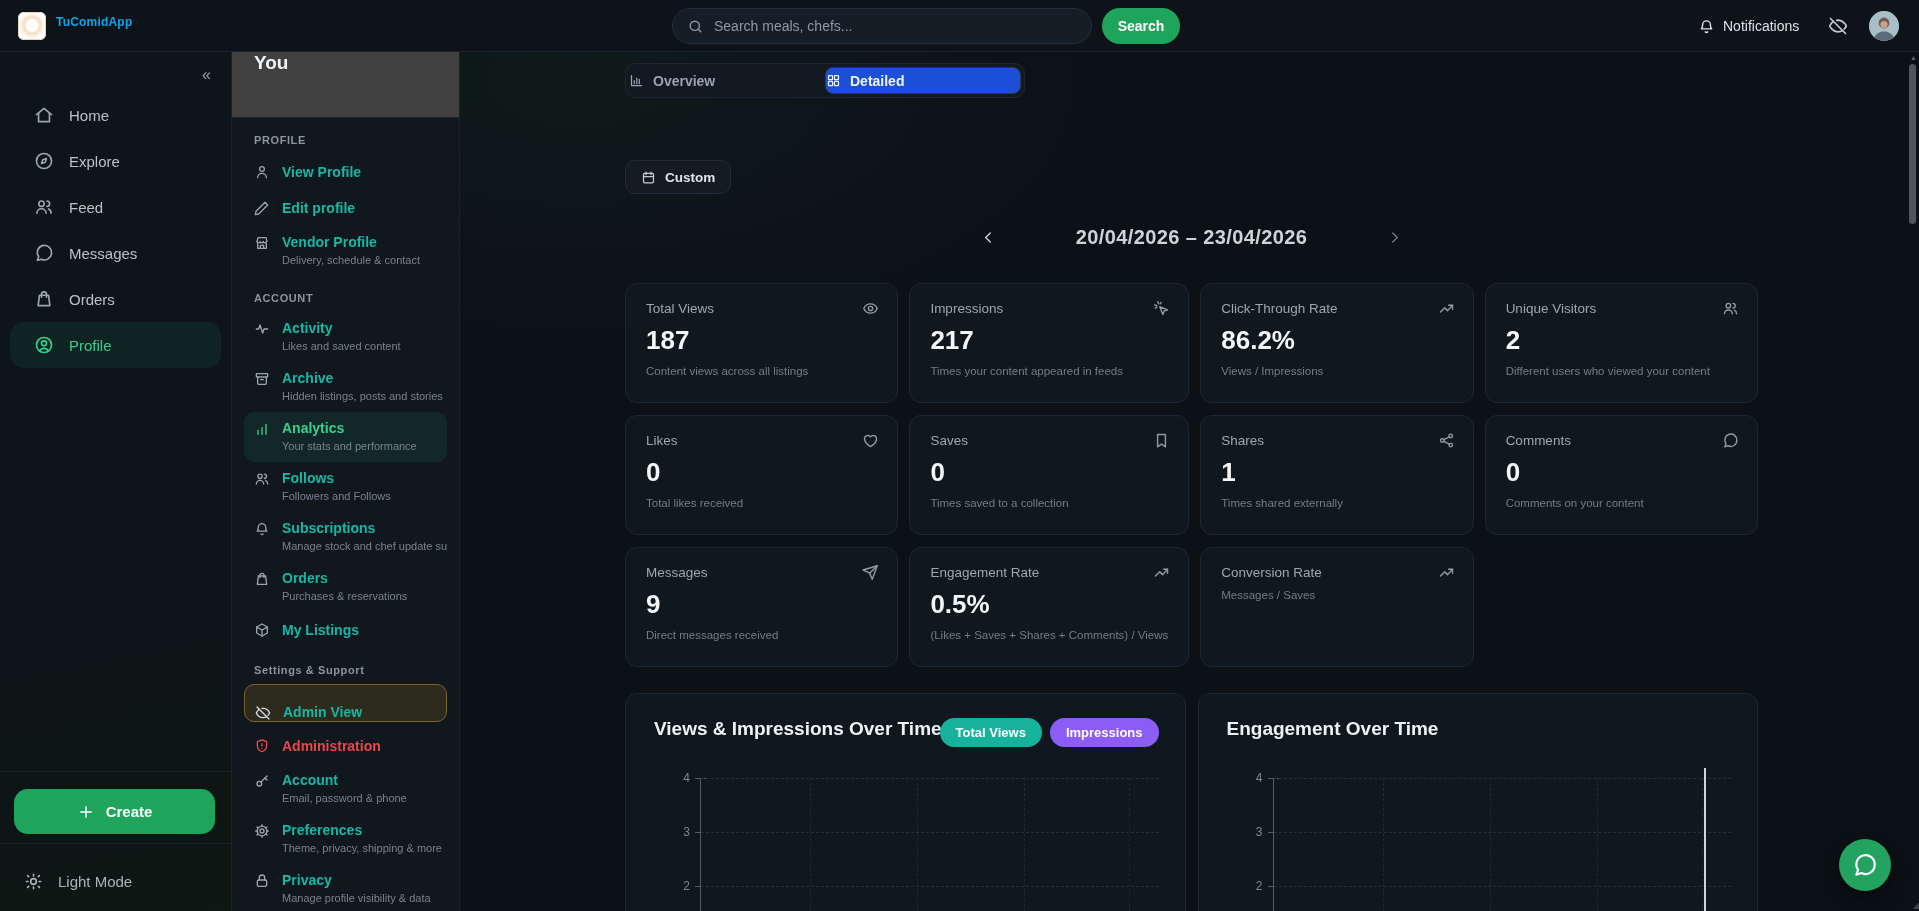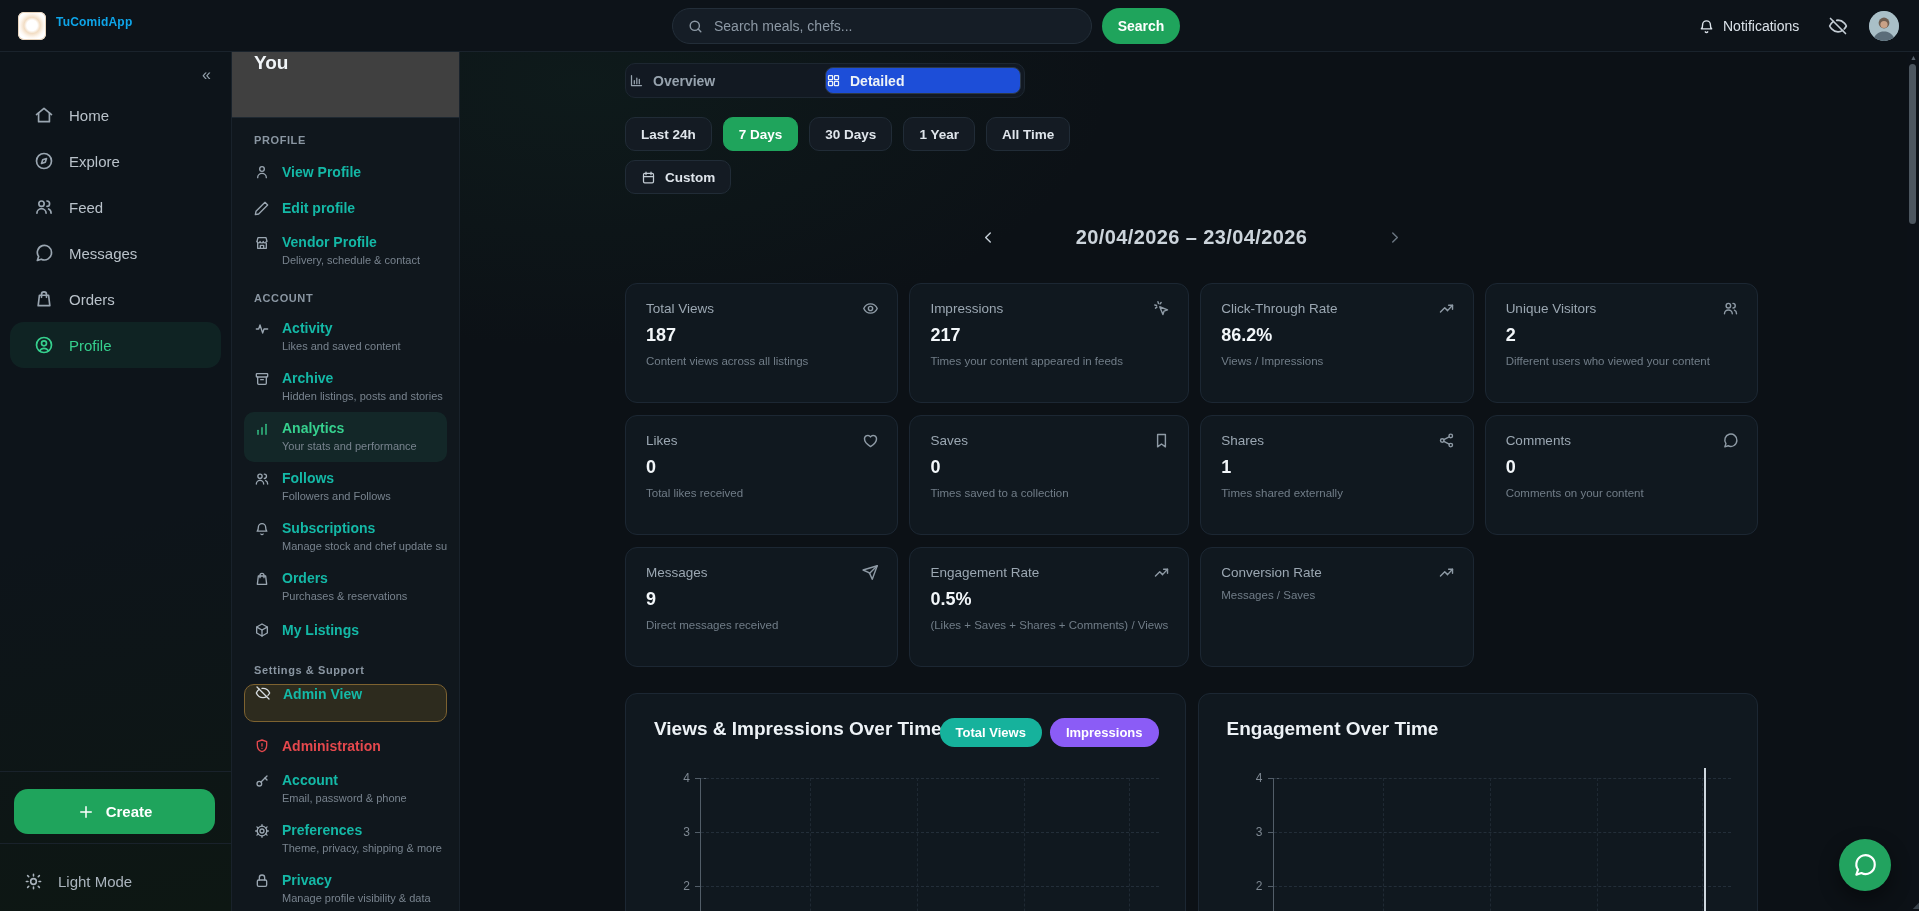--- a/index.html
+++ b/index.html
@@ -39,21 +39,21 @@
   .sec-label{margin:16px 10px 8px;font-size:11px;font-weight:bold;color:#8a96a2;letter-spacing:.6px}
   .p-item{display:flex;align-items:flex-start;gap:12px;padding:0 10px;border-radius:10px;cursor:pointer}
   .p-item .ic{color:#9aa6b1;margin-top:2px}
   .p-item.single{height:36px;align-items:center}
   .p-item.single .ic{margin-top:0}
   .p-item.two{height:50px;padding-top:7px}
   .p-title{font-size:14px;font-weight:bold;color:#14b8a6;line-height:1.25}
   .p-sub{font-size:11px;color:#78838e;white-space:nowrap;overflow:hidden;max-width:168px;margin-top:2px}
   .p-item.active-green{background:rgba(52,211,153,.09)}
   .p-item.active-green .p-title,.p-item.active-green .ic{color:#36d08e}
-  .p-item.admin{background:rgba(132,99,36,.26);border:1px solid #7d6230;height:38px;align-items:flex-start;margin:1px 0 6px}
+  .p-item.admin{background:rgba(132,99,36,.26);border:1px solid #7d6230;height:38px;align-items:flex-end;margin:1px 0 6px}
   .p-item.admin .ic{margin-top:0;color:#d7dde2}
   .p-item.danger{height:36px;align-items:center}
   .p-item.danger .ic{margin-top:0}
   .p-item.danger .p-title,.p-item.danger .ic{color:#e5484d}
 
   
   .main{position:absolute;left:460px;top:52px;width:1447px;height:859px;background:radial-gradient(760px 380px at 120px 30px,rgba(26,74,52,.16),transparent 70%),#0c1116}
   .tabs{position:absolute;left:165px;top:11px;width:400px;height:35px;background:#121922;border:1px solid #1d2731;border-radius:10px;display:flex;padding:3px;gap:2px}
   .tab{flex:1;display:flex;align-items:center;justify-content:flex-start;gap:9px;font-size:14px;color:#97a3ae;border-radius:8px;font-weight:bold;cursor:pointer}
   .tab.active{background:#1d4ed8;border:1px solid #2d3947;color:#eef3f7}
@@ -64,21 +64,21 @@
   .custom-row .ic{color:#c3ccd4}
   .datenav{position:absolute;left:165px;top:170px;width:1133px;display:flex;align-items:center;justify-content:center;gap:72px}
   .arrow-btn{width:30px;height:30px;display:flex;align-items:center;justify-content:center;color:#c6cfd7;cursor:pointer;border-radius:8px}
   .arrow-btn.dim{color:#6b7681}
   .date-label{font-size:20px;font-weight:bold;color:#ccd4db;letter-spacing:.4px}
 
   .stats{position:absolute;left:165px;top:231px;width:1133px;display:grid;grid-template-columns:repeat(4,1fr);gap:12px 11px}
   .card{background:#10181f;border:1px solid #1c2733;border-radius:12px;height:120px;padding:17px 20px;position:relative}
   .c-label{font-size:13.5px;color:#9ba7b2}
   .c-icon{position:absolute;right:18px;top:16px;color:#8e9aa5}
-  .c-value{font-size:18px;font-weight:bold;color:#f2f6f9;margin-top:9px}
+  .c-value{font-size:26px;font-weight:bold;color:#f2f6f9;margin-top:9px}
   .c-sub{font-size:11.5px;color:#717d88;margin-top:9px;white-space:nowrap;overflow:hidden}
 
   .charts{position:absolute;left:165px;top:641px;width:1133px;display:grid;grid-template-columns:1fr 1fr;gap:12px}
   .chart-card{background:#10181f;border:1px solid #1c2733;border-radius:12px;height:330px;padding:24px 28px;position:relative;overflow:hidden}
   .chart-title{font-size:19px;font-weight:bold;color:#edf2f6}
   .legend{position:absolute;right:26px;top:24px;display:flex;gap:8px}
   .chip{height:29px;padding:0 16px;border-radius:15px;color:#fff;font-size:13px;font-weight:bold;display:flex;align-items:center;cursor:pointer}
   .plot{position:absolute;left:0;top:80px;right:0;bottom:0}
   .yaxis{position:absolute;left:74px;top:4px;bottom:0;width:1px;background:#525d68}
   .ycap{position:absolute;left:74px;top:4px;width:6px;height:1px;background:#525d68}
@@ -389,37 +389,20 @@
           <svg width="15" height="15" viewBox="0 0 24 24" fill="none" stroke="currentColor" stroke-width="2" stroke-linecap="round" stroke-linejoin="round">
             <rect x="4" y="4" width="6.5" height="6.5" rx="1"></rect>
             <rect x="13.5" y="4" width="6.5" height="6.5" rx="1"></rect>
             <rect x="4" y="13.5" width="6.5" height="6.5" rx="1"></rect>
             <rect x="13.5" y="13.5" width="6.5" height="6.5" rx="1"></rect>
           </svg>
         </span>
         <span>Detailed</span>
       </div>
     </div>
-  <div class="ranges">
-      <button class="rbtn">
-        <span>Last 24h</span>
-      </button>
-      <button class="rbtn active">
-        <span>7 Days</span>
-      </button>
-      <button class="rbtn">
-        <span>30 Days</span>
-      </button>
-      <button class="rbtn">
-        <span>1 Year</span>
-      </button>
-      <button class="rbtn">
-        <span>All Time</span>
-      </button>
-    </div>
   <div class="custom-row">
     <button class="rbtn">
       <span class="ic">
           <svg width="15" height="15" viewBox="0 0 24 24" fill="none" stroke="currentColor" stroke-width="2" stroke-linecap="round" stroke-linejoin="round">
             <rect x="4" y="5.5" width="16" height="15" rx="2"></rect>
             <path d="M8 3.5v4M16 3.5v4M4 10.5h16"></path>
           </svg>
         </span>
       <span>Custom</span>
     </button>

